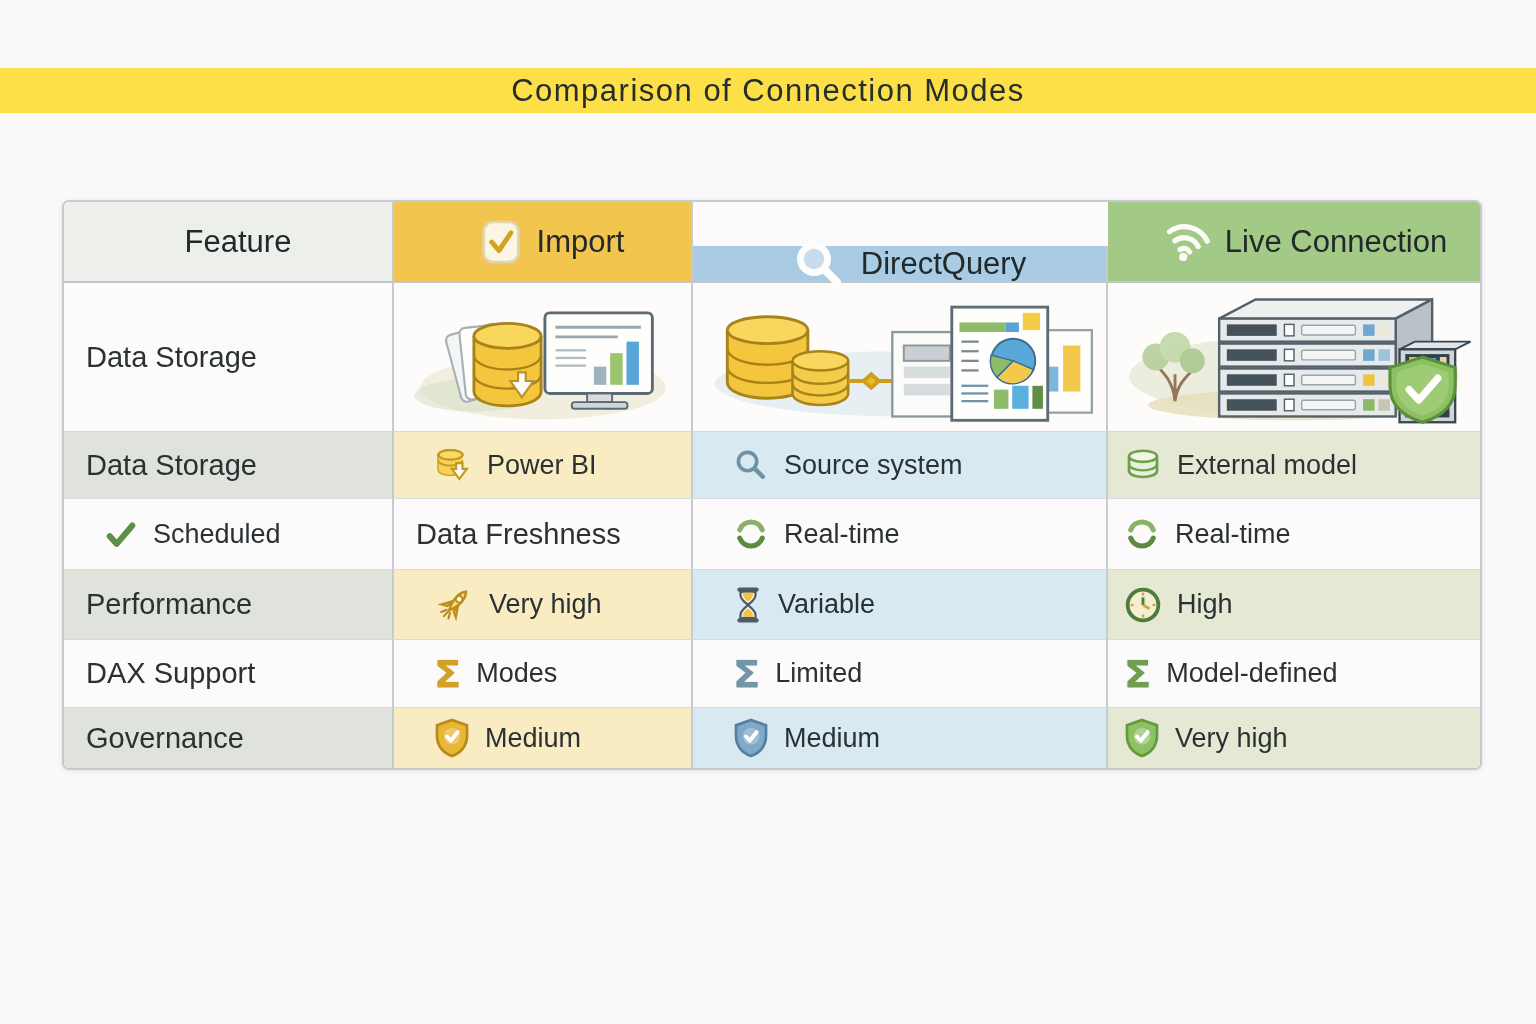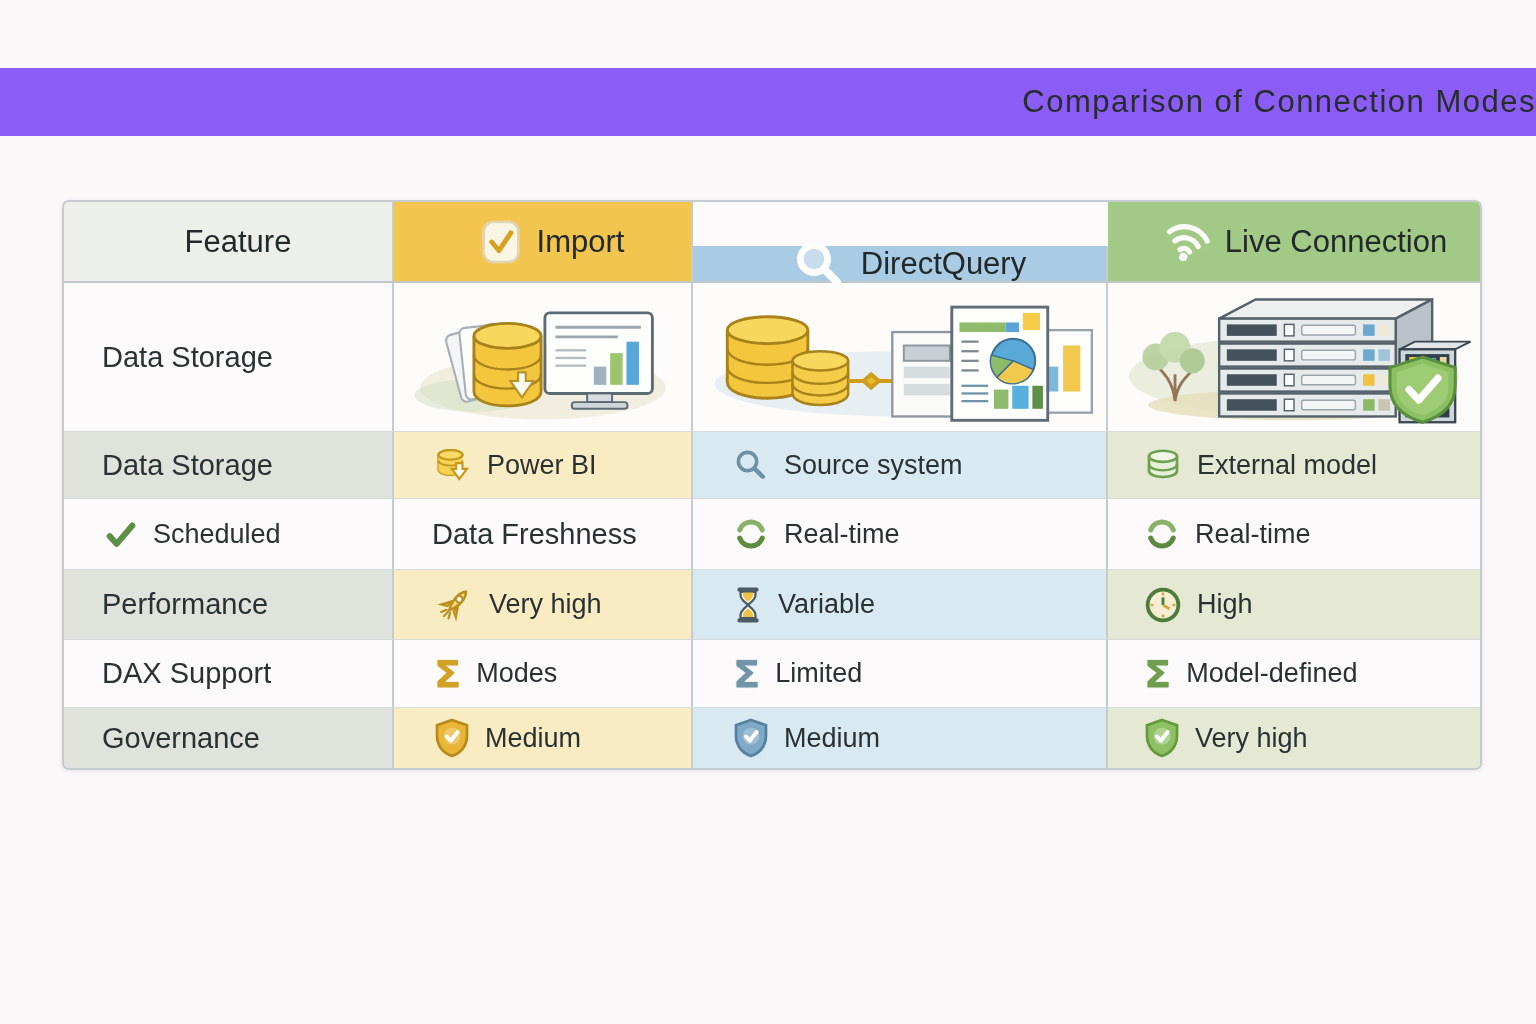--- a/index.html
+++ b/index.html
@@ -3,22 +3,22 @@
 <meta charset="utf-8">
 <style>
   html,body{margin:0;padding:0;}
   body{
     width:1536px;height:1024px;position:relative;overflow:hidden;
     background:#fbf8fa;
     font-family:"Liberation Sans","DejaVu Sans",sans-serif;
     color:#2b3335;
   }
   .title-band{
-    position:absolute;left:0;top:68px;width:1536px;height:68px;
-    background:#8b5cf6;display:flex;align-items:center;justify-content:flex-end;
+    position:absolute;left:0;top:68px;width:1536px;height:45px;
+    background:#fde047;display:flex;align-items:center;justify-content:center;
   }
   .title-band span{
     font-size:31px;letter-spacing:1.5px;color:#262d2b;font-weight:400;
   }
   .table{
     position:absolute;left:62px;top:200px;width:1416px;height:566px;
     display:grid;
     grid-template-columns:330px 299px 415px 372px;
     grid-template-rows:81px 149px 67px 71px 70px 68px 60px;
     border:2px solid #c5cbcf;border-radius:7px;overflow:hidden;
@@ -29,25 +29,25 @@
     display:flex;align-items:center;position:relative;
     border-right:2px solid #c3ccd1;border-bottom:1px solid #d6dbde;padding-left:20px;
   }
   .cell.last-col{border-right:none;}
   .cell.last-row{border-bottom:none;}
   .hcell{justify-content:center;gap:16px;font-size:31px;color:#22292b;border-bottom:2px solid #bfc7cb;}
   .hcell.feature{background:#edefeb;}
   .hcell.import{background:#f2c64e;}
   .hcell.directquery{background:#a9cbe3;margin-top:44px;}
   .hcell.live{background:#a3c987;gap:12px;}
-  .fcell{padding-left:38px;font-size:29px;color:#2a3133;}
+  .fcell{padding-left:22px;font-size:29px;color:#2a3133;}
   .vcell{gap:15px;font-size:27px;color:#2a3133;}
   .vcell.import{padding-left:40px;}
   .vcell.directquery{padding-left:40px;}
-  .vcell.live{padding-left:36px;}
+  .vcell.live{padding-left:16px;}
   
   .row-tint.feature{background:#dfe3db;}
   .row-tint.import{background:#f9ecc2;}
   .row-tint.directquery{background:#d9e9f2;}
   .row-tint.live{background:#e5e9d4;}
   .row-plain{background:#fcfafa;}
   .illus{background:#fdfcfa;justify-content:center;padding:0;}
   .illus svg{display:block;height:142px;}
   .icon{display:inline-flex;align-items:center;justify-content:center;flex:0 0 auto;}
   .sigma{font-size:40px;font-weight:bold;line-height:1;font-family:"DejaVu Sans",sans-serif;

